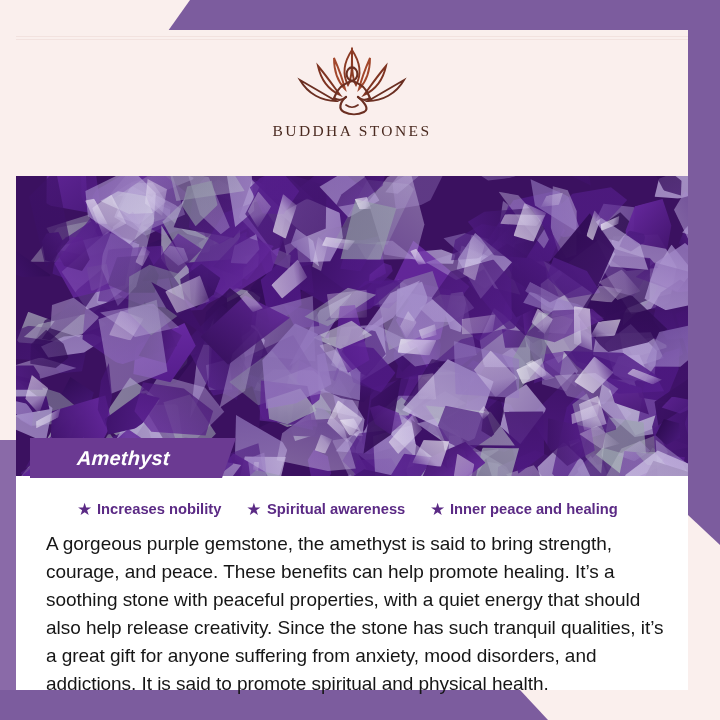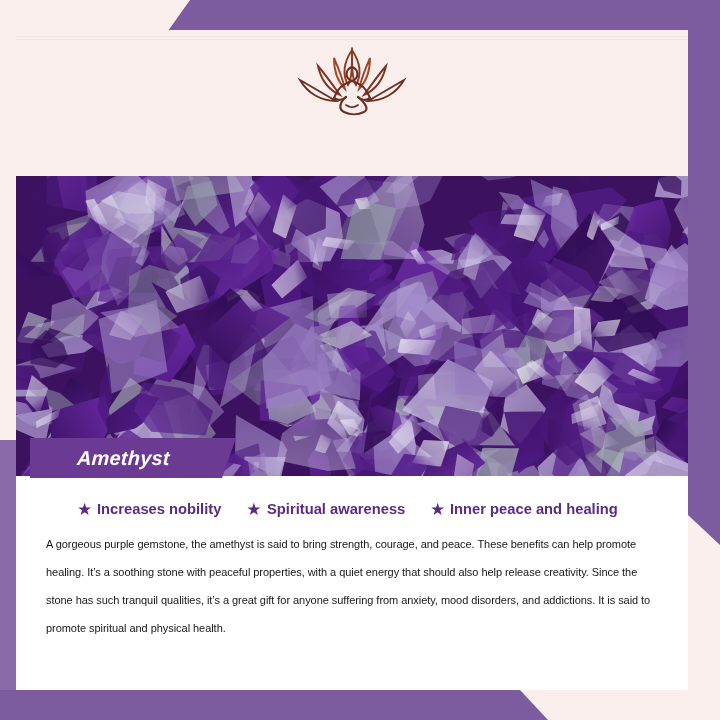--- a/index.html
+++ b/index.html
@@ -111,21 +111,21 @@
   .benefit { display:flex; align-items:center; gap:5px; white-space:nowrap; }
   .benefit .star { color:#5b2a85; font-size:17px; line-height:1; }
   .benefit .btxt {
     color:#5b2a85; font-size:15.5px; font-weight:bold;
     transform:scaleX(0.95); transform-origin:left center;
   }
 
   
   .body-copy {
     position:absolute; left:30px; right:24px; top:500px;
-    font-size:11px; line-height:28px; color:#161616;
+    font-size:19px; line-height:28px; color:#161616;
     letter-spacing:-0.05px;
   }
   .body-copy p { margin:0; }
 </style>
 </head>
 <body>
 
 <div class="page">
 
   <div class="top-band"></div>
@@ -158,20 +158,21 @@
             <ellipse cx="78" cy="30" rx="5.4" ry="6.6" stroke="#6b2f22" stroke-width="2.1"></ellipse>
 
             <path d="M78 37 C70 39, 63 45, 60 54 C64 57, 69 56, 72 53" stroke="#6b2f22" stroke-width="2.2"></path>
             <path d="M78 37 C86 39, 93 45, 96 54 C92 57, 87 56, 84 53" stroke="#6b2f22" stroke-width="2.2"></path>
 
             <path d="M72 53 C66 58, 64 65, 70 68 C76 71, 84 71, 90 68 C96 65, 90 58, 84 53" stroke="#6b2f22" stroke-width="2.2"></path>
 
             <path d="M72 61 C76 64, 80 64, 84 61" stroke="#6b2f22" stroke-width="1.7"></path>
           </g>
         </svg>
+        <div class="logo-word">BUDDHA STONES</div>
       </div>
     </div>
 
 
     <div class="hero">
       <div class="hero-tex" id="tex">
           <i style="left:585px;top:288px;width:85px;height:87px;opacity:0.87;transform:rotate(-79.7deg);background:linear-gradient(201deg,#571f8f,#4a1a7d);clip-path:polygon(93.5% 71.1%,52.0% 89.3%,10.4% 81.5%,18.3% 14.3%,69.1% 17.6%);"></i>
           <i style="left:654px;top:60px;width:51px;height:22px;opacity:0.87;transform:rotate(50.8deg);background:linear-gradient(18deg,#3a1064,#6b2ba5);clip-path:polygon(87.4% 50.5%,24.0% 99.3%,7.8% 28.5%,66.0% 3.9%);"></i>
           <i style="left:257px;top:204px;width:48px;height:56px;opacity:0.64;transform:rotate(-8.1deg);background:linear-gradient(349deg,#8e96a3,#c3c8d0);clip-path:polygon(88.4% 63.6%,52.2% 97.8%,5.1% 70.2%,15.6% 15.9%,82.0% 18.2%);"></i>
           <i style="left:90px;top:-4px;width:105px;height:23px;opacity:0.43;transform:rotate(-11.7deg);background:linear-gradient(296deg,#9b7fc4,#b6a3d6);clip-path:polygon(85.1% 60.5%,49.9% 90.7%,-0.4% 62.5%,25.4% 20.6%,68.2% 5.0%);"></i>

